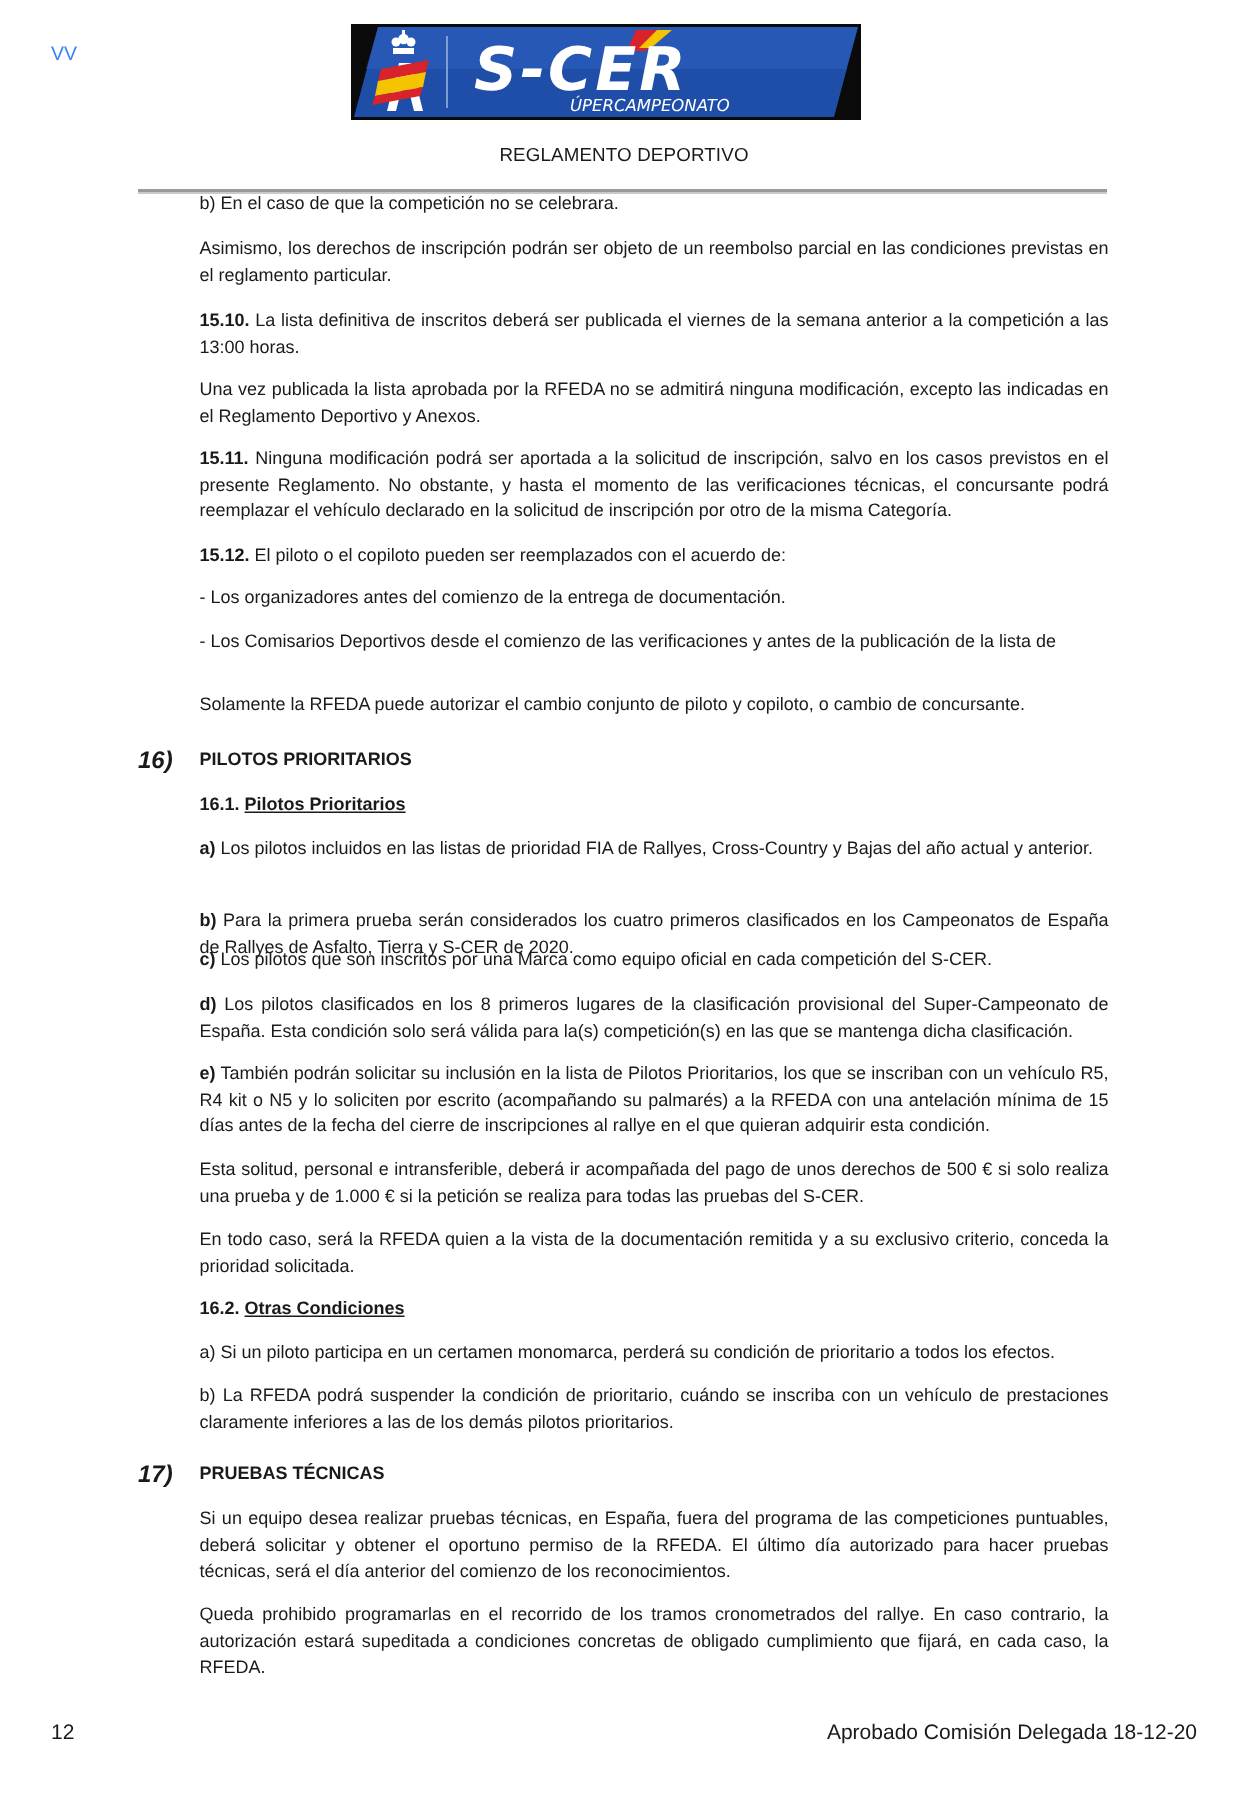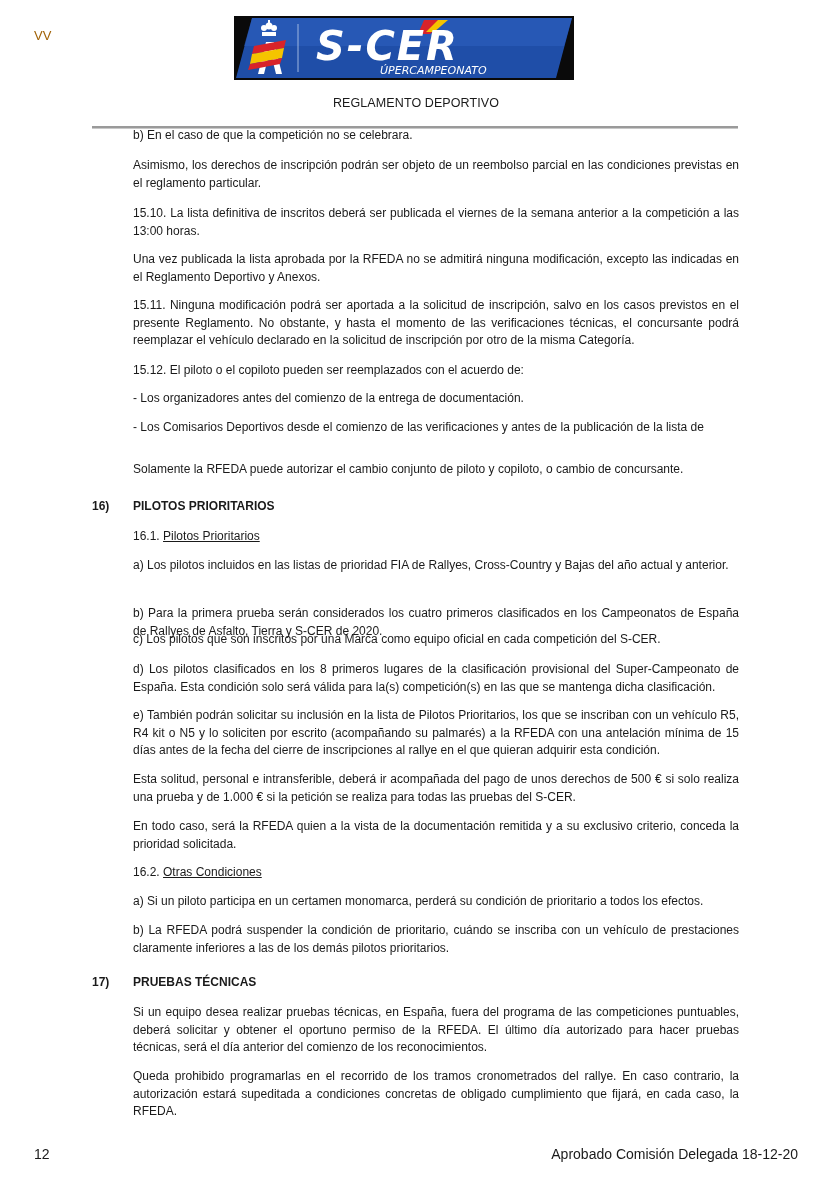--- a/index.html
+++ b/index.html
@@ -1,42 +1,42 @@
 <!DOCTYPE html>
 <html><head>
   <meta charset="utf-8">
   <style>
     html, body { margin: 0; padding: 0; background: #ffffff; }
     body {
       width: 832px; height: 1200px; position: relative; overflow: hidden;
       font-family: "Liberation Sans", sans-serif; color: #1a1a1a;
     }
-    .page-mark { position: absolute; left: 34px; top: 28px; font-size: 13px; color: #a16207; }
+    .page-mark { position: absolute; left: 34px; top: 28px; font-size: 13px; color: #3b82f6; }
     .logo {
       position: absolute; left: 234px; top: 16px; width: 340px; height: 64px; text-decoration: underline;
     }
     .logo svg { display: block; }
     .header-title {
       position: absolute; left: 0; width: 832px; top: 96px; text-align: center;
       font-size: 12.5px; font-weight: normal; letter-spacing: 0.1px;
     }
     .header-rule {
       position: absolute; left: 92px; width: 646px; top: 126px; height: 2px;
       background: #9a9a9a; border-bottom: 1px solid #c8c8c8;
     }
     .content { position: absolute; left: 0; top: 0; width: 832px; }
     .p {
       position: absolute; left: 133px; width: 606px; font-size: 12px; line-height: 17.5px;
       text-align: justify;
     }
-    .p b { font-weight: normal; }
+    .p b { font-weight: bold; }
     .p u { text-decoration: underline; }
     .bullet { position: absolute; left: 133px; width: 606px; font-size: 12px; line-height: 17.5px; }
     .bullet .cont { display: block; padding-left: 20px; }
-    .sect-num { position: absolute; left: 92px; font-size: 12px; font-weight: bold; }
+    .sect-num { position: absolute; left: 92px; font-size: 16px; font-weight: bold; font-style: italic; }
     .sect-title { position: absolute; left: 133px; font-size: 12px; font-weight: bold; }
     .footer-page { position: absolute; left: 34px; top: 1146px; font-size: 14px; text-align: center; }
     .footer-approved { position: absolute; right: 34px; top: 1146px; font-size: 14px; }
   </style>
 </head>
 <body>
 
 <div class="page-mark">VV</div>
 
 <div class="logo">

